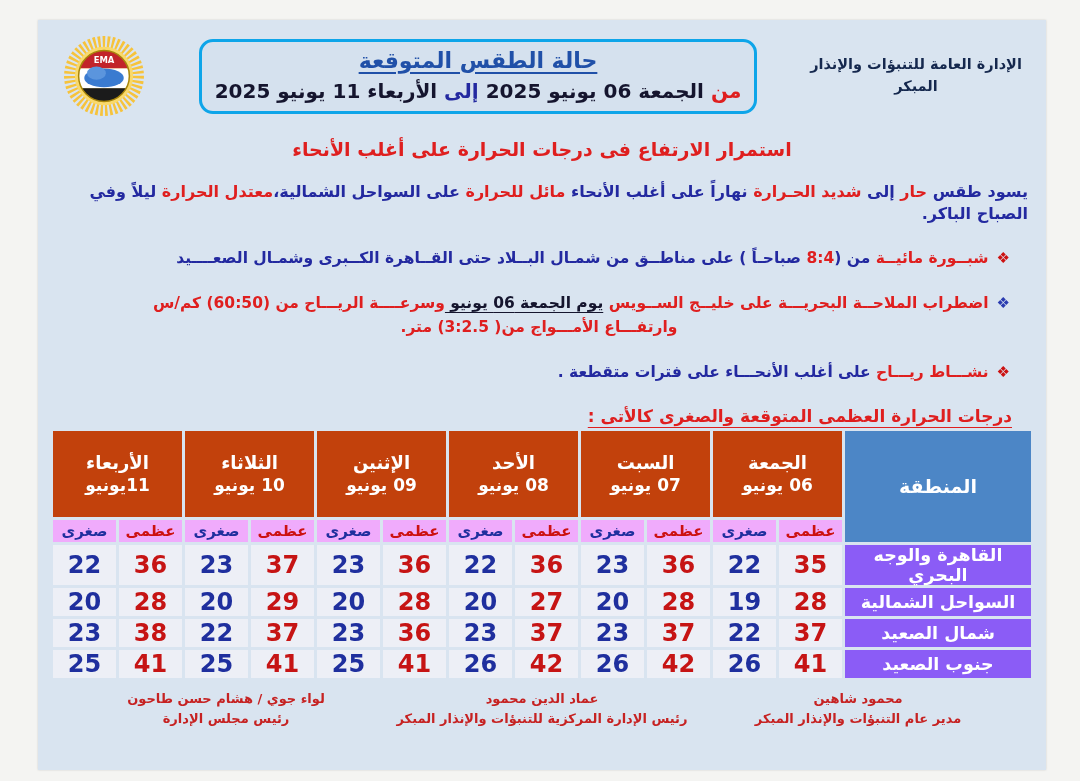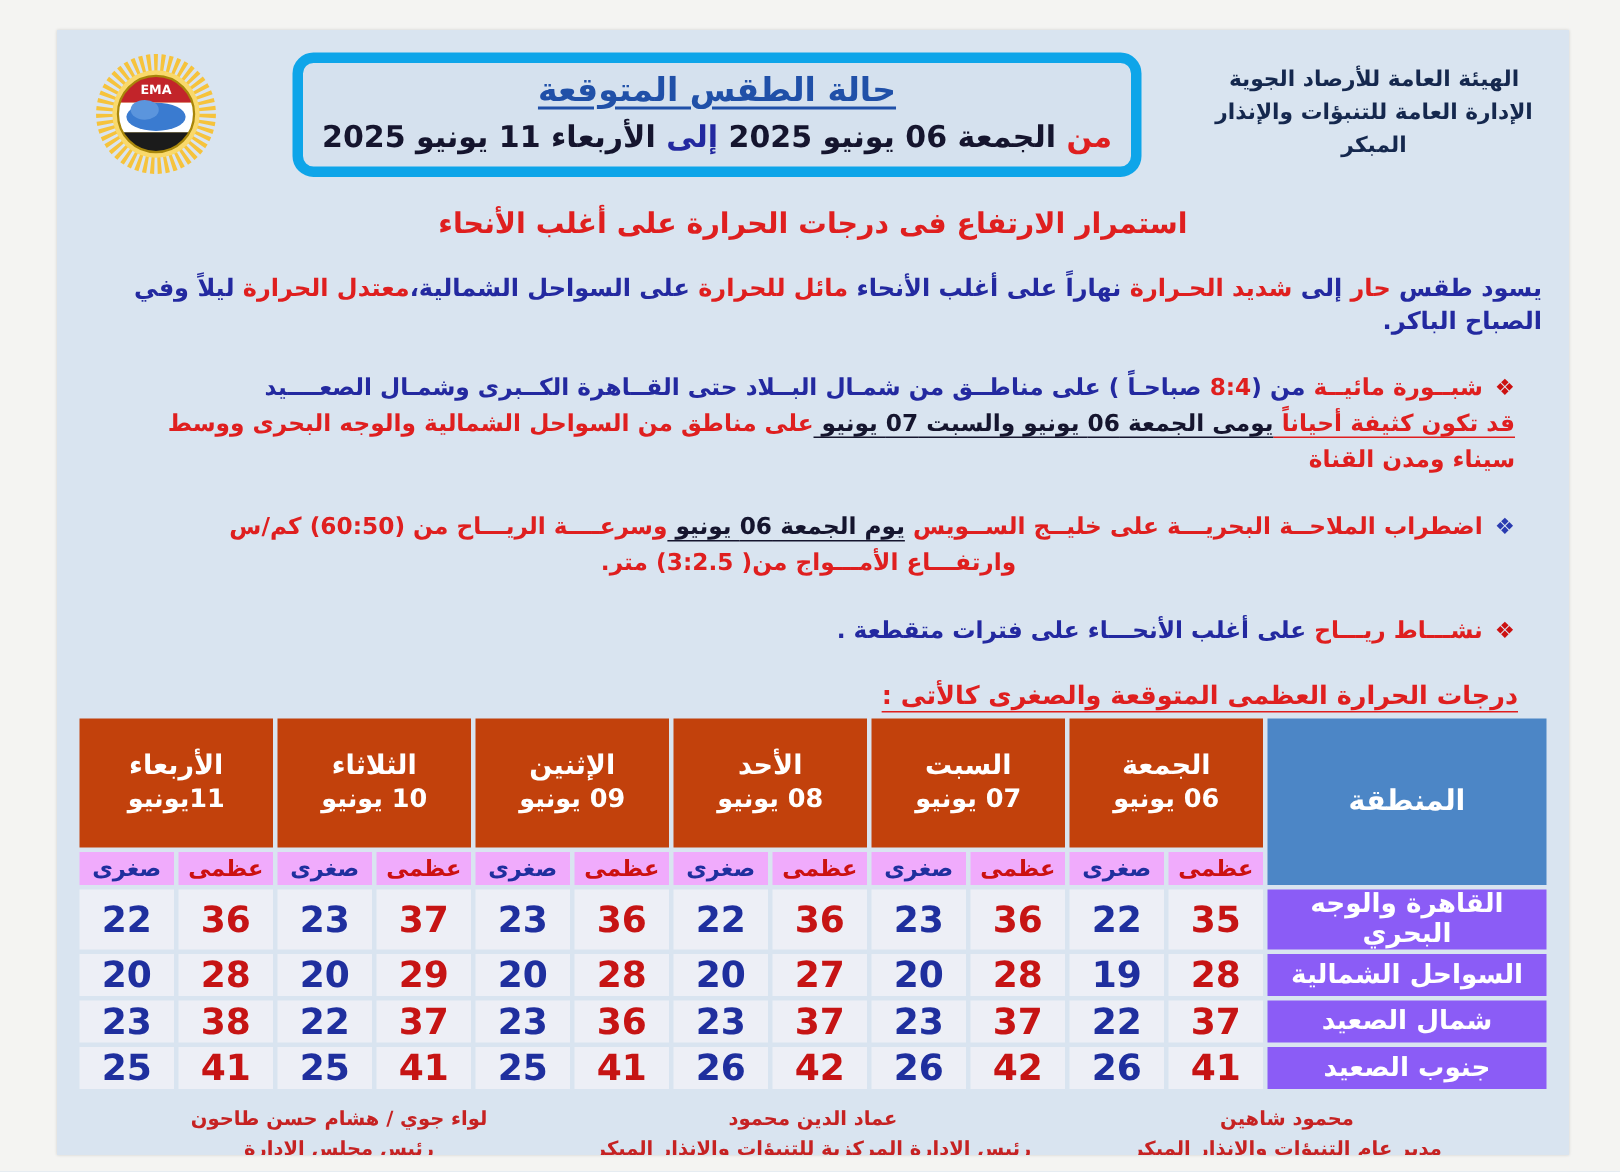--- a/index.html
+++ b/index.html
@@ -11,21 +11,21 @@
     position:absolute;left:38px;top:20px;width:1008px;height:750px;
     background:#d9e4f0;direction:rtl;overflow:hidden;
     box-shadow:0 0 2px rgba(0,0,0,.15);
   }
   
   .header-row{display:flex;align-items:center;justify-content:space-between;
     margin:8px 14px 0;height:96px;}
   .org{width:232px;text-align:center;color:#15284e;font-weight:bold;
     font-size:14.5px;line-height:1.5;}
   .title-box{
-    width:552px;border:7px solid #0ea5e9;border-radius:14px;
+    width:552px;border:3px solid #0ea5e9;border-radius:14px;
     padding:6px 0 8px;text-align:center;background:#d5e1ee;
   }
   .doc-title{color:#2050a8;font-weight:bold;font-size:22px;
     text-decoration:underline;text-underline-offset:4px;margin-bottom:6px;}
   .doc-dates{font-size:20px;font-weight:bold;line-height:1.2;}
   .logo{width:104px;height:94px;}
   
   .headline{margin-top:14px;text-align:center;color:#df1f1f;
     font-weight:bold;font-size:19px;}
   .summary{margin:21px 18px 0;font-size:16px;font-weight:bold;
@@ -61,21 +61,20 @@
     line-height:1.55;}
   .sig{flex:1;}
 </style>
 </head>
 <body>
 
 <div class="doc">
 
   <div class="header-row">
     <div class="org">
-      <div>الهيئة العامة للأرصاد الجوية</div>
       <div>الإدارة العامة للتنبؤات والإنذار المبكر</div>
     </div>
 
     <div class="title-box">
       <div class="doc-title">حالة الطقس المتوقعة</div>
       <div class="doc-dates"><span class="seg-red">من </span><span class="seg-dark">الجمعة 06 يونيو 2025 </span><span class="seg-blue">إلى </span><span class="seg-dark">الأربعاء 11 يونيو 2025</span></div>
     </div>
 
     <svg class="logo" viewBox="0 0 100 100">
       <defs>
@@ -97,21 +96,20 @@
     </svg>
   </div>
 
   <div class="headline">استمرار الارتفاع فى درجات الحرارة على أغلب الأنحاء</div>
 
   <div class="summary"><span class="seg-blue">يسود طقس </span><span class="seg-red">حار </span><span class="seg-blue">إلى </span><span class="seg-red">شديد الحـرارة </span><span class="seg-blue">نهاراً على أغلب الأنحاء </span><span class="seg-red">مائل للحرارة </span><span class="seg-blue">على السواحل الشمالية،</span><span class="seg-red">معتدل الحرارة </span><span class="seg-blue">ليلاً وفي الصباح الباكر.</span></div>
 
   <div class="bullet-list">
       <div class="bullet">
         <div class="line"><span class="marker m-red">❖</span><span class="seg-red">شبــورة مائيــة </span><span class="seg-blue">من (</span><span class="seg-red">8:4</span><span class="seg-blue"> صباحـاً ) </span><span class="seg-blue">على مناطــق من شمـال البــلاد حتى القــاهرة الكــبرى وشمـال الصعــــيد</span></div>
-        <div class="line"><span class="seg-red seg-u">قد تكون كثيفة أحياناً </span><span class="seg-dark seg-u">يومى الجمعة 06 يونيو والسبت 07 يونيو </span><span class="seg-red">على مناطق من السواحل الشمالية والوجه البحرى ووسط سيناء ومدن القناة</span></div>
       </div>
       <div class="bullet">
         <div class="line"><span class="marker m-blue">❖</span><span class="seg-red">اضطراب الملاحــة البحريـــة على خليــج الســويس </span><span class="seg-dark seg-u">يوم الجمعة 06 يونيو </span><span class="seg-red">وسرعــــة الريـــاح من (60:50) كم/س</span></div>
         <div class="line line-center"><span class="seg-red">وارتفـــاع الأمـــواج من( 3:2.5) متر.</span></div>
       </div>
       <div class="bullet">
         <div class="line"><span class="marker m-red">❖</span><span class="seg-red">نشـــاط ريـــاح  </span><span class="seg-blue">على أغلب الأنحـــاء على فترات متقطعة .</span></div>
       </div>
     </div>
 

